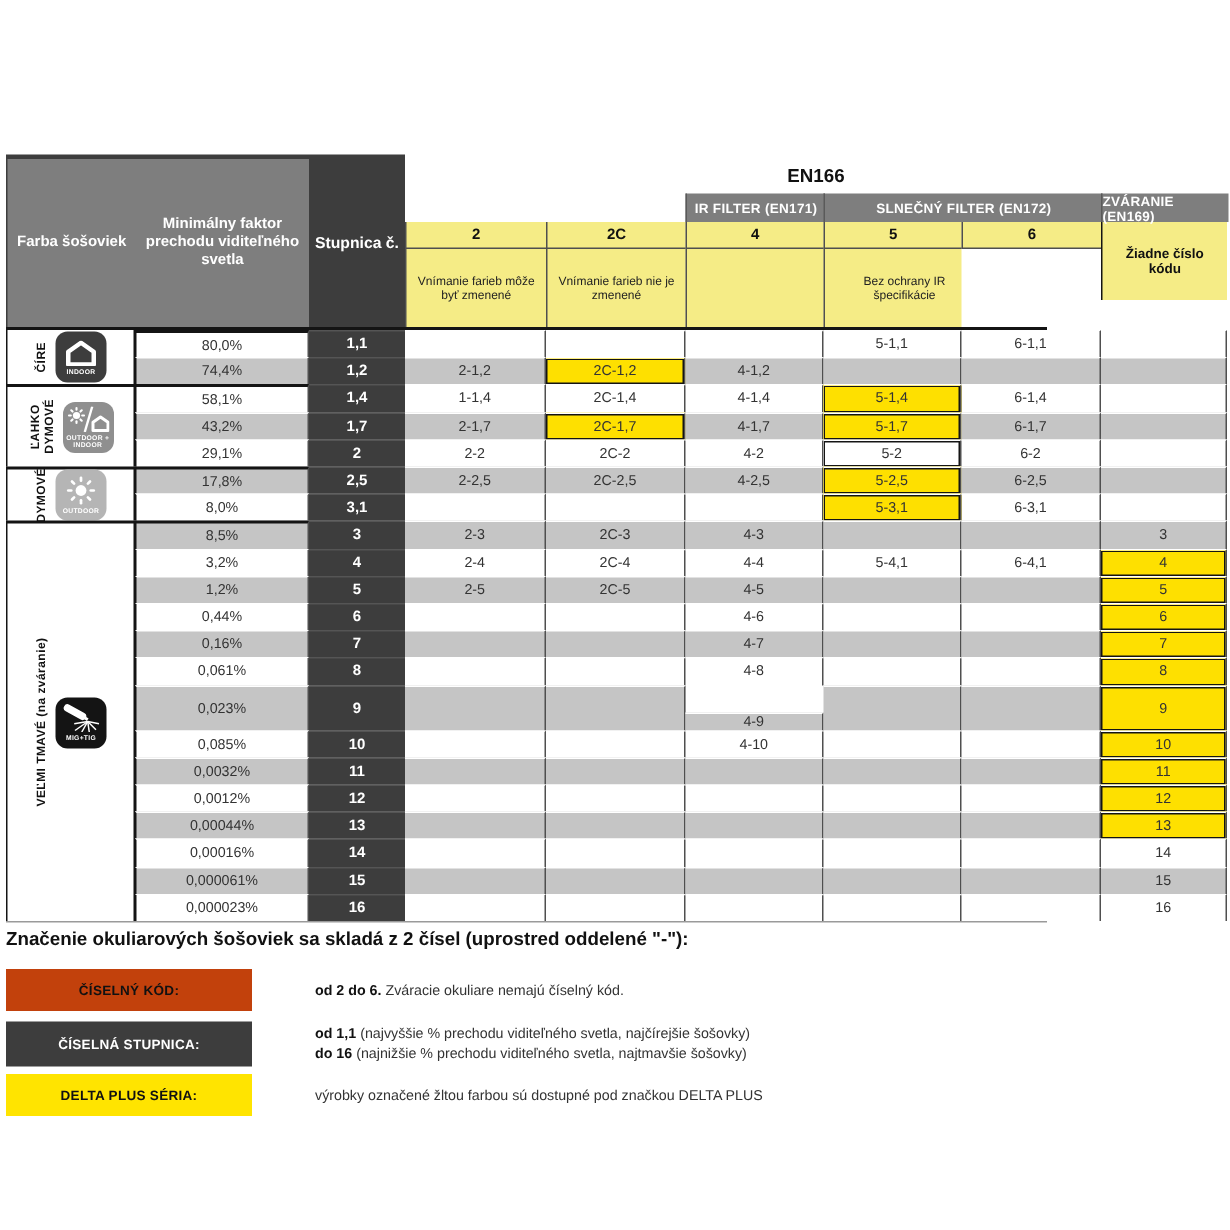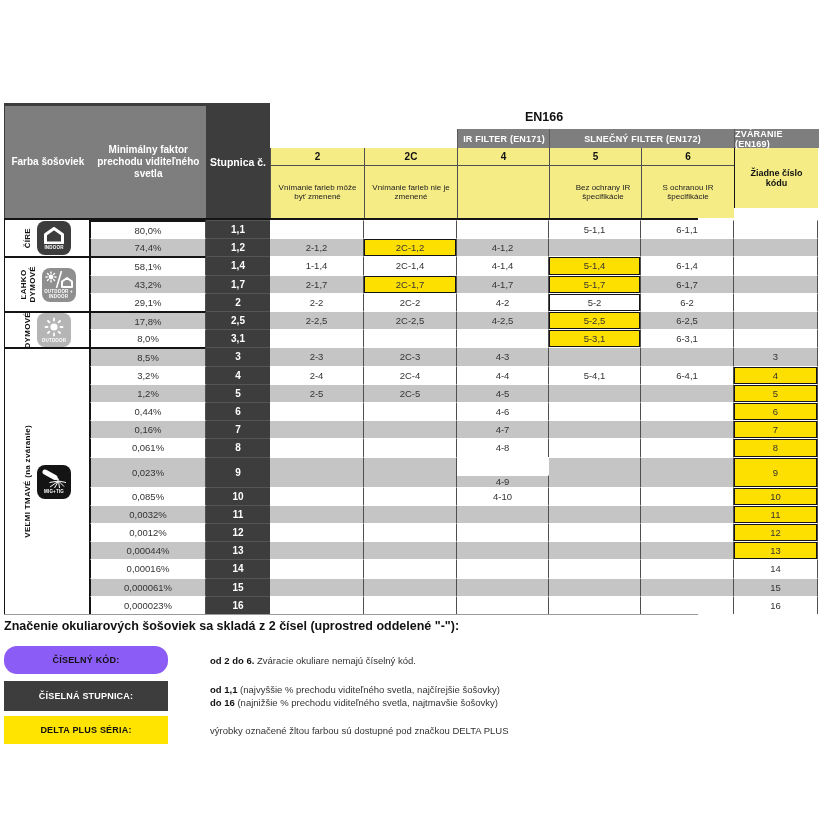--- a/index.html
+++ b/index.html
@@ -9,41 +9,41 @@
   #tablewrap{left:4px;top:85px;width:814px;height:527px;}
   #left-dark{left:0;top:18px;width:266px;height:115px;background:#3d3d3d;}
   #gray-box{left:1px;top:21px;width:201px;height:112px;background:#7e7e7e;color:#fff;font-weight:700;display:flex;align-items:center;}
   #farba{width:86px;text-align:center;font-size:10px;line-height:12px;}
   #minfak{width:112px;text-align:center;font-size:10px;line-height:12px;padding:0 2px;}
   #stupnica-h{left:202px;top:21px;width:64px;height:112px;color:#fff;font-weight:700;font-size:10.5px;display:flex;align-items:center;justify-content:center;}
   #en166{left:266px;top:21px;width:548px;height:22px;background:#fff;display:flex;align-items:center;justify-content:center;font-weight:700;font-size:12.5px;color:#111;}
   .fcell{position:absolute;top:44px;height:19px;background:#7e7e7e;color:#fff;font-weight:700;font-size:9px;display:flex;align-items:center;justify-content:center;border-left:1px solid #5a5a5a;letter-spacing:.2px;}
   .codeh{position:absolute;top:63px;height:18px;background:#f5ec86;font-weight:700;font-size:10px;color:#111;display:flex;align-items:center;justify-content:center;border-left:1px solid #4f4f4f;border-bottom:1px solid #4f4f4f;box-sizing:border-box;}
   .desch{position:absolute;top:81px;height:52px;background:#f5ec86;font-size:8px;color:#222;display:flex;align-items:center;justify-content:center;text-align:center;line-height:9px;border-left:1px solid #4f4f4f;box-sizing:border-box;padding:0 3px;}
-  #zv-note{left:730px;top:63px;width:84px;height:60px;background:#f5ec86;font-weight:700;font-size:9px;color:#111;display:flex;align-items:center;justify-content:center;text-align:center;border-left:1px solid #141414;box-sizing:border-box;padding:0 4px;}
+  #zv-note{left:730px;top:63px;width:84px;height:52px;background:#f5ec86;font-weight:700;font-size:9px;color:#111;display:flex;align-items:center;justify-content:center;text-align:center;border-left:1px solid #141414;box-sizing:border-box;padding:0 4px;}
   #data-grid{left:0;top:133px;width:694px;height:394px;display:grid;
     grid-template-columns:86px 116px 64px 94px 93px 92px 92px 93px 84px;
     grid-template-rows:repeat(21,1fr);
     border-top:2px solid #141414;border-bottom:1px solid #9a9a9a;box-sizing:content-box;}
   .cell{display:flex;align-items:center;justify-content:center;box-sizing:border-box;}
   .p-cell{grid-column:2;font-size:9.5px;color:#333;border-right:1px solid #4f4f4f;border-left:1px solid #141414;border-top:1px solid #fff;}
   .s-cell{grid-column:3;background:#3d3d3d;color:#fff;font-weight:700;font-size:10px;border-top:1px solid #555;}
   .c-cell{font-size:9.5px;color:#333;border-right:1px solid #4f4f4f;border-top:1px solid #fff;}
   .stripe{background:#c5c5c5;}
   .hl{background:#fee000 !important;box-shadow:inset 0 0 0 1px #141414;}
   .boxed{box-shadow:inset 0 0 0 1px #141414;}
   .grp{border-top:2px solid #141414 !important;}
   .cat-cell{grid-column:1;background:#fff;display:flex;align-items:center;justify-content:center;gap:5px;border-left:1px solid #141414;border-right:1px solid #141414;box-sizing:border-box;}
   .cat-label{writing-mode:vertical-rl;transform:rotate(180deg);font-weight:700;font-size:8px;line-height:9px;color:#111;text-align:center;white-space:pre-line;letter-spacing:.3px;}
   .icon{width:34px;height:34px;border-radius:8px;display:flex;flex-direction:column;align-items:center;justify-content:center;color:#fff;flex:0 0 auto;}
   .icon .ilab{font-size:4.5px;font-weight:700;line-height:5px;text-align:center;letter-spacing:.2px;margin-top:1px;}
   .bg-ind{background:#3d3d3d;}.bg-oi{background:#8f8f8f;}.bg-out{background:#b5b5b5;}.bg-weld{background:#141414;}
   #legend-heading{left:4px;top:619px;font-size:12.5px;font-weight:700;color:#111;}
   .lg-box{position:absolute;left:4px;width:164px;display:flex;align-items:center;justify-content:center;font-weight:700;font-size:9px;letter-spacing:.2px;box-sizing:border-box;}
-  .lg-pale{background:#8b5cf6;color:#111;border-radius:13px;}
+  .lg-pale{background:#c2410c;color:#111;}
   .lg-dark{background:#3d3d3d;color:#fff;}
   .lg-bright{background:#ffe400;color:#111;}
   .lg-text{position:absolute;left:210px;width:600px;font-size:9.5px;color:#333;line-height:13px;display:flex;flex-direction:column;justify-content:center;}
   .lg-text b{color:#111;}
 </style>
 </head>
 <body>
 
 <div id="page">
   <div id="tablewrap" class="abs">
@@ -302,21 +302,20 @@
       <div class="fcell" style="left: 730px; width: 84px;">ZVÁRANIE (EN169)</div>
       <div class="codeh" style="left: 266px; width: 94px;">2</div>
       <div class="codeh" style="left: 360px; width: 93px;">2C</div>
       <div class="codeh" style="left: 453px; width: 92px;">4</div>
       <div class="codeh" style="left: 545px; width: 92px;">5</div>
       <div class="codeh" style="left: 637px; width: 93px;">6</div>
       <div class="desch" style="left: 266px; width: 94px; position: absolute;">Vnímanie farieb môže byť zmenené</div>
       <div class="desch" style="left: 360px; width: 93px; position: absolute;">Vnímanie farieb nie je zmenené</div>
       <div class="desch" style="left: 453px; width: 92px; position: absolute;"></div>
       <div class="desch" style="left: 545px; width: 92px; position: absolute; padding-left: 18px;">Bez ochrany IR špecifikácie</div>
-      <div class="desch" style="left: 637px; width: 93px; position: absolute;">S ochranou IR špecifikácie</div>
     </div>
   <div id="legend-heading" class="abs">Značenie okuliarových šošoviek sa skladá z 2 čísel (uprostred oddelené "-"):</div>
   <div id="legend"></div>
 <div class="lg-box lg-pale" style="top: 646px; height: 28px;">ČÍSELNÝ KÓD:</div>
     <div class="lg-text" style="top: 646px; height: 28px;">
       <div><b>od 2 do 6.</b> Zváracie okuliare nemajú číselný kód.</div>
     </div>
     <div class="lg-box lg-dark" style="top: 681px; height: 30px;">ČÍSELNÁ STUPNICA:</div>
     <div class="lg-text" style="top: 681px; height: 30px;">
       <div><b>od 1,1</b> (najvyššie % prechodu viditeľného svetla, najčírejšie šošovky)</div>

